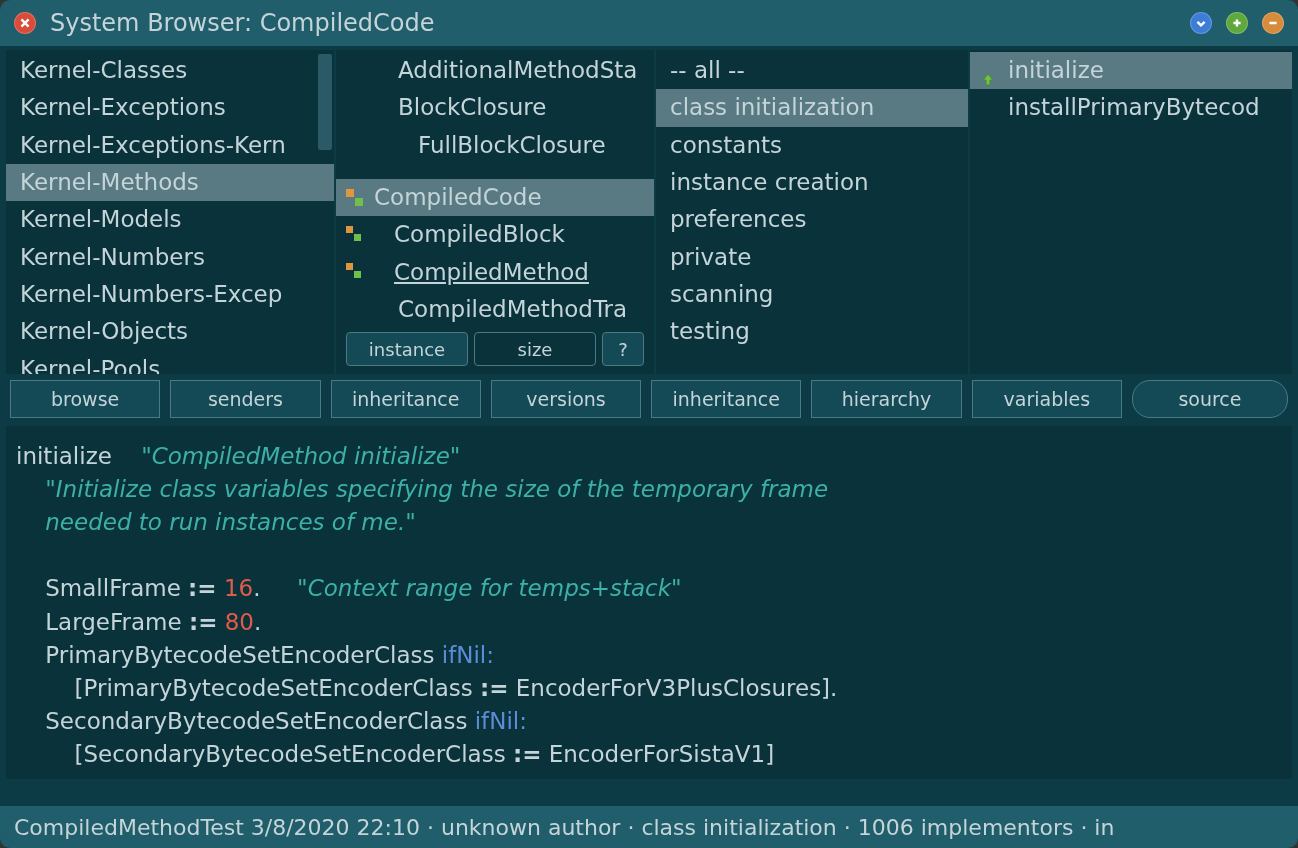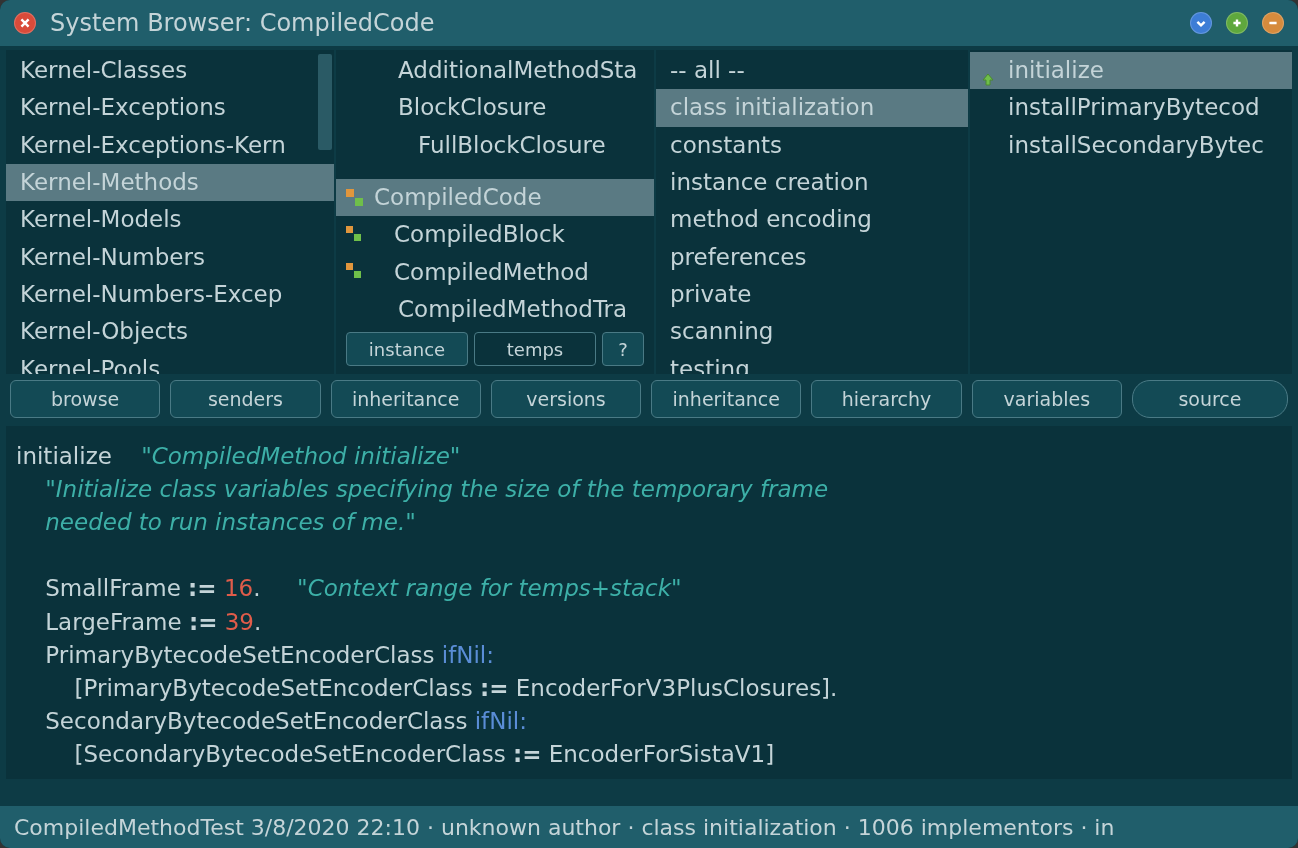--- a/index.html
+++ b/index.html
@@ -176,21 +176,21 @@
     display: flex;
     gap: 10px;
     padding: 6px 10px;
     background: var(--bg-dark);
   }
   .tool-btn {
     flex: 1;
     height: 38px;
     background: var(--btn-bg);
     border: 1px solid var(--btn-border);
-    border-radius: 6px;
+    border-radius: 0;
     color: var(--text);
     font-size: 19px;
     display: flex;
     align-items: center;
     justify-content: center;
     cursor: pointer;
   }
   .tool-btn.source {
     border-radius: 18px;
     flex: 0 0 156px;
@@ -294,49 +294,48 @@
               <span class="class-icon"></span>
             </span>
             <span>CompiledCode</span>
           </div>
         <div class="item indent-2" style="padding-left:10px !important;">
             <span class="icon-slot">
               <span class="class-icon sub"></span>
             </span>
             <span style="padding-left:20px">CompiledBlock</span>
           </div>
-        <div class="item indent-2" style="padding-left:10px !important;">
+        <div class="item indent-2" style="padding-left:10px !important;text-decoration:underline;">
             <span class="icon-slot">
               <span class="class-icon sub"></span>
             </span>
             <span style="padding-left:20px">CompiledMethod</span>
           </div>
         <div class="item indent-1">
             <span class="icon-slot"></span>
             <span>CompiledMethodTra</span>
           </div>
         <div class="item indent-1">
             <span class="icon-slot"></span>
             <span>ImplicitLiteralInstruc</span>
           </div>
       </div>
       <div class="switch-row">
         <div class="switch-btn">instance</div>
-        <div class="switch-btn active">temps</div>
+        <div class="switch-btn active">size</div>
         <div class="switch-btn q">?</div>
       </div>
     </div>
 
     <div class="pane protocols">
       <div class="list">
         <div class="item">-- all --</div>
         <div class="item selected">class initialization</div>
         <div class="item">constants</div>
         <div class="item">instance creation</div>
-        <div class="item">method encoding</div>
         <div class="item">preferences</div>
         <div class="item">private</div>
         <div class="item">scanning</div>
         <div class="item">testing</div>
       </div>
     </div>
 
     <div class="pane methods">
       <div class="list">
         <div class="item selected" style="padding-left:10px">
@@ -344,24 +343,20 @@
               <span class="arrow-up-icon"><svg viewBox="0 0 16 16">
                   <path d="M8 3 L13 9 L10 9 L10 14 L6 14 L6 9 L3 9 Z" fill="#6fbf4a" stroke="#4a8a30" stroke-width="1"></path>
                 </svg></span>
             </span>
           <span>initialize</span>
         </div>
         <div class="item" style="padding-left:10px">
           <span class="icon-slot"></span>
           <span>installPrimaryBytecod</span>
         </div>
-        <div class="item" style="padding-left:10px">
-          <span class="icon-slot"></span>
-          <span>installSecondaryBytec</span>
-        </div>
       </div>
     </div>
 
   </div>
 
   <div class="toolbar">
     <div class="tool-btn">browse</div>
     <div class="tool-btn">senders</div>
     <div class="tool-btn">inheritance</div>
     <div class="tool-btn">versions</div>
@@ -369,21 +364,21 @@
     <div class="tool-btn">hierarchy</div>
     <div class="tool-btn">variables</div>
     <div class="tool-btn source">source</div>
   </div>
 
   <div class="code"><span class="sel">initialize</span>    <span class="com">"CompiledMethod initialize"</span>
     <span class="com">"Initialize class variables specifying the size of the temporary frame</span>
     <span class="com">needed to run instances of me."</span>
 
     <span>SmallFrame </span><span class="assign">:=</span><span class="num"> 16</span><span>.</span>     <span class="com">"Context range for temps+stack"</span>
-    <span>LargeFrame </span><span class="assign">:=</span><span class="num"> 39</span><span>.</span>
+    <span>LargeFrame </span><span class="assign">:=</span><span class="num"> 80</span><span>.</span>
     <span>PrimaryBytecodeSetEncoderClass </span><span class="kw">ifNil:</span>
         <span>[PrimaryBytecodeSetEncoderClass </span><span class="assign">:=</span><span> EncoderForV3PlusClosures].</span>
     <span>SecondaryBytecodeSetEncoderClass </span><span class="kw">ifNil:</span>
         <span>[SecondaryBytecodeSetEncoderClass </span><span class="assign">:=</span><span> EncoderForSistaV1]</span></div>
 
   <div class="status">
     <span>CompiledMethodTest 3/8/2020 22:10 · unknown author · class initialization · 1006 implementors · in</span>
   </div>
 
 </div>

